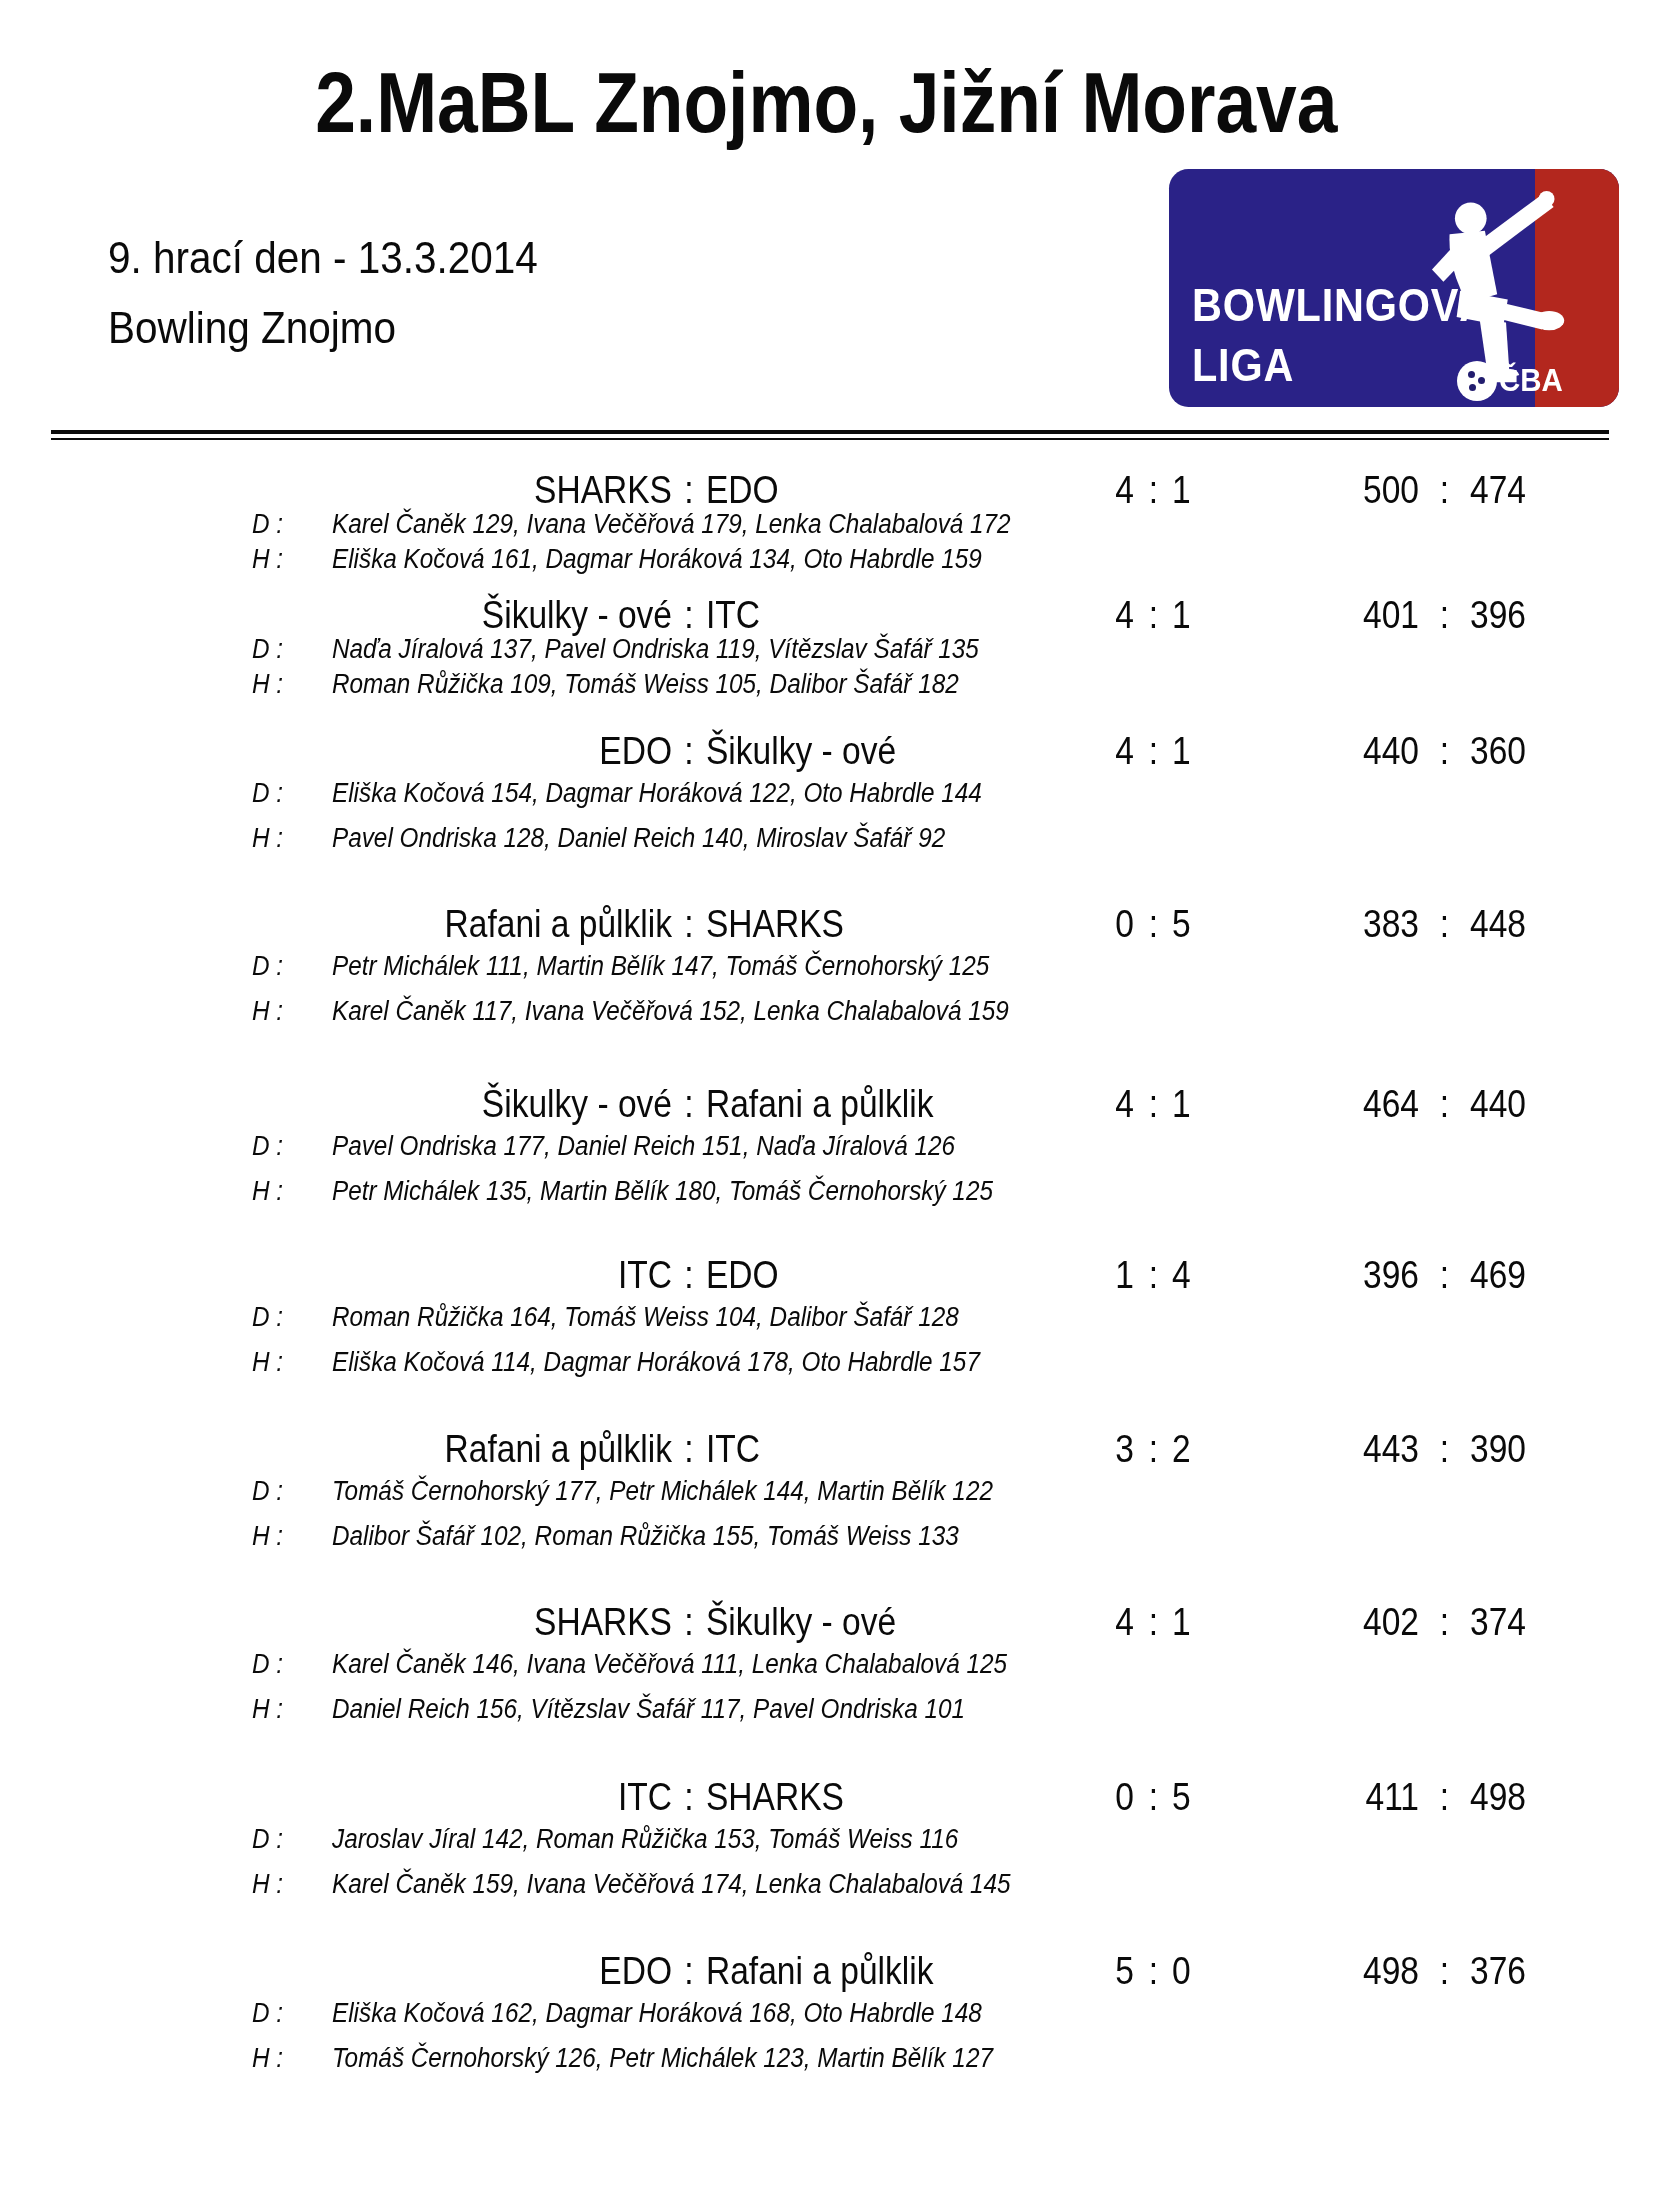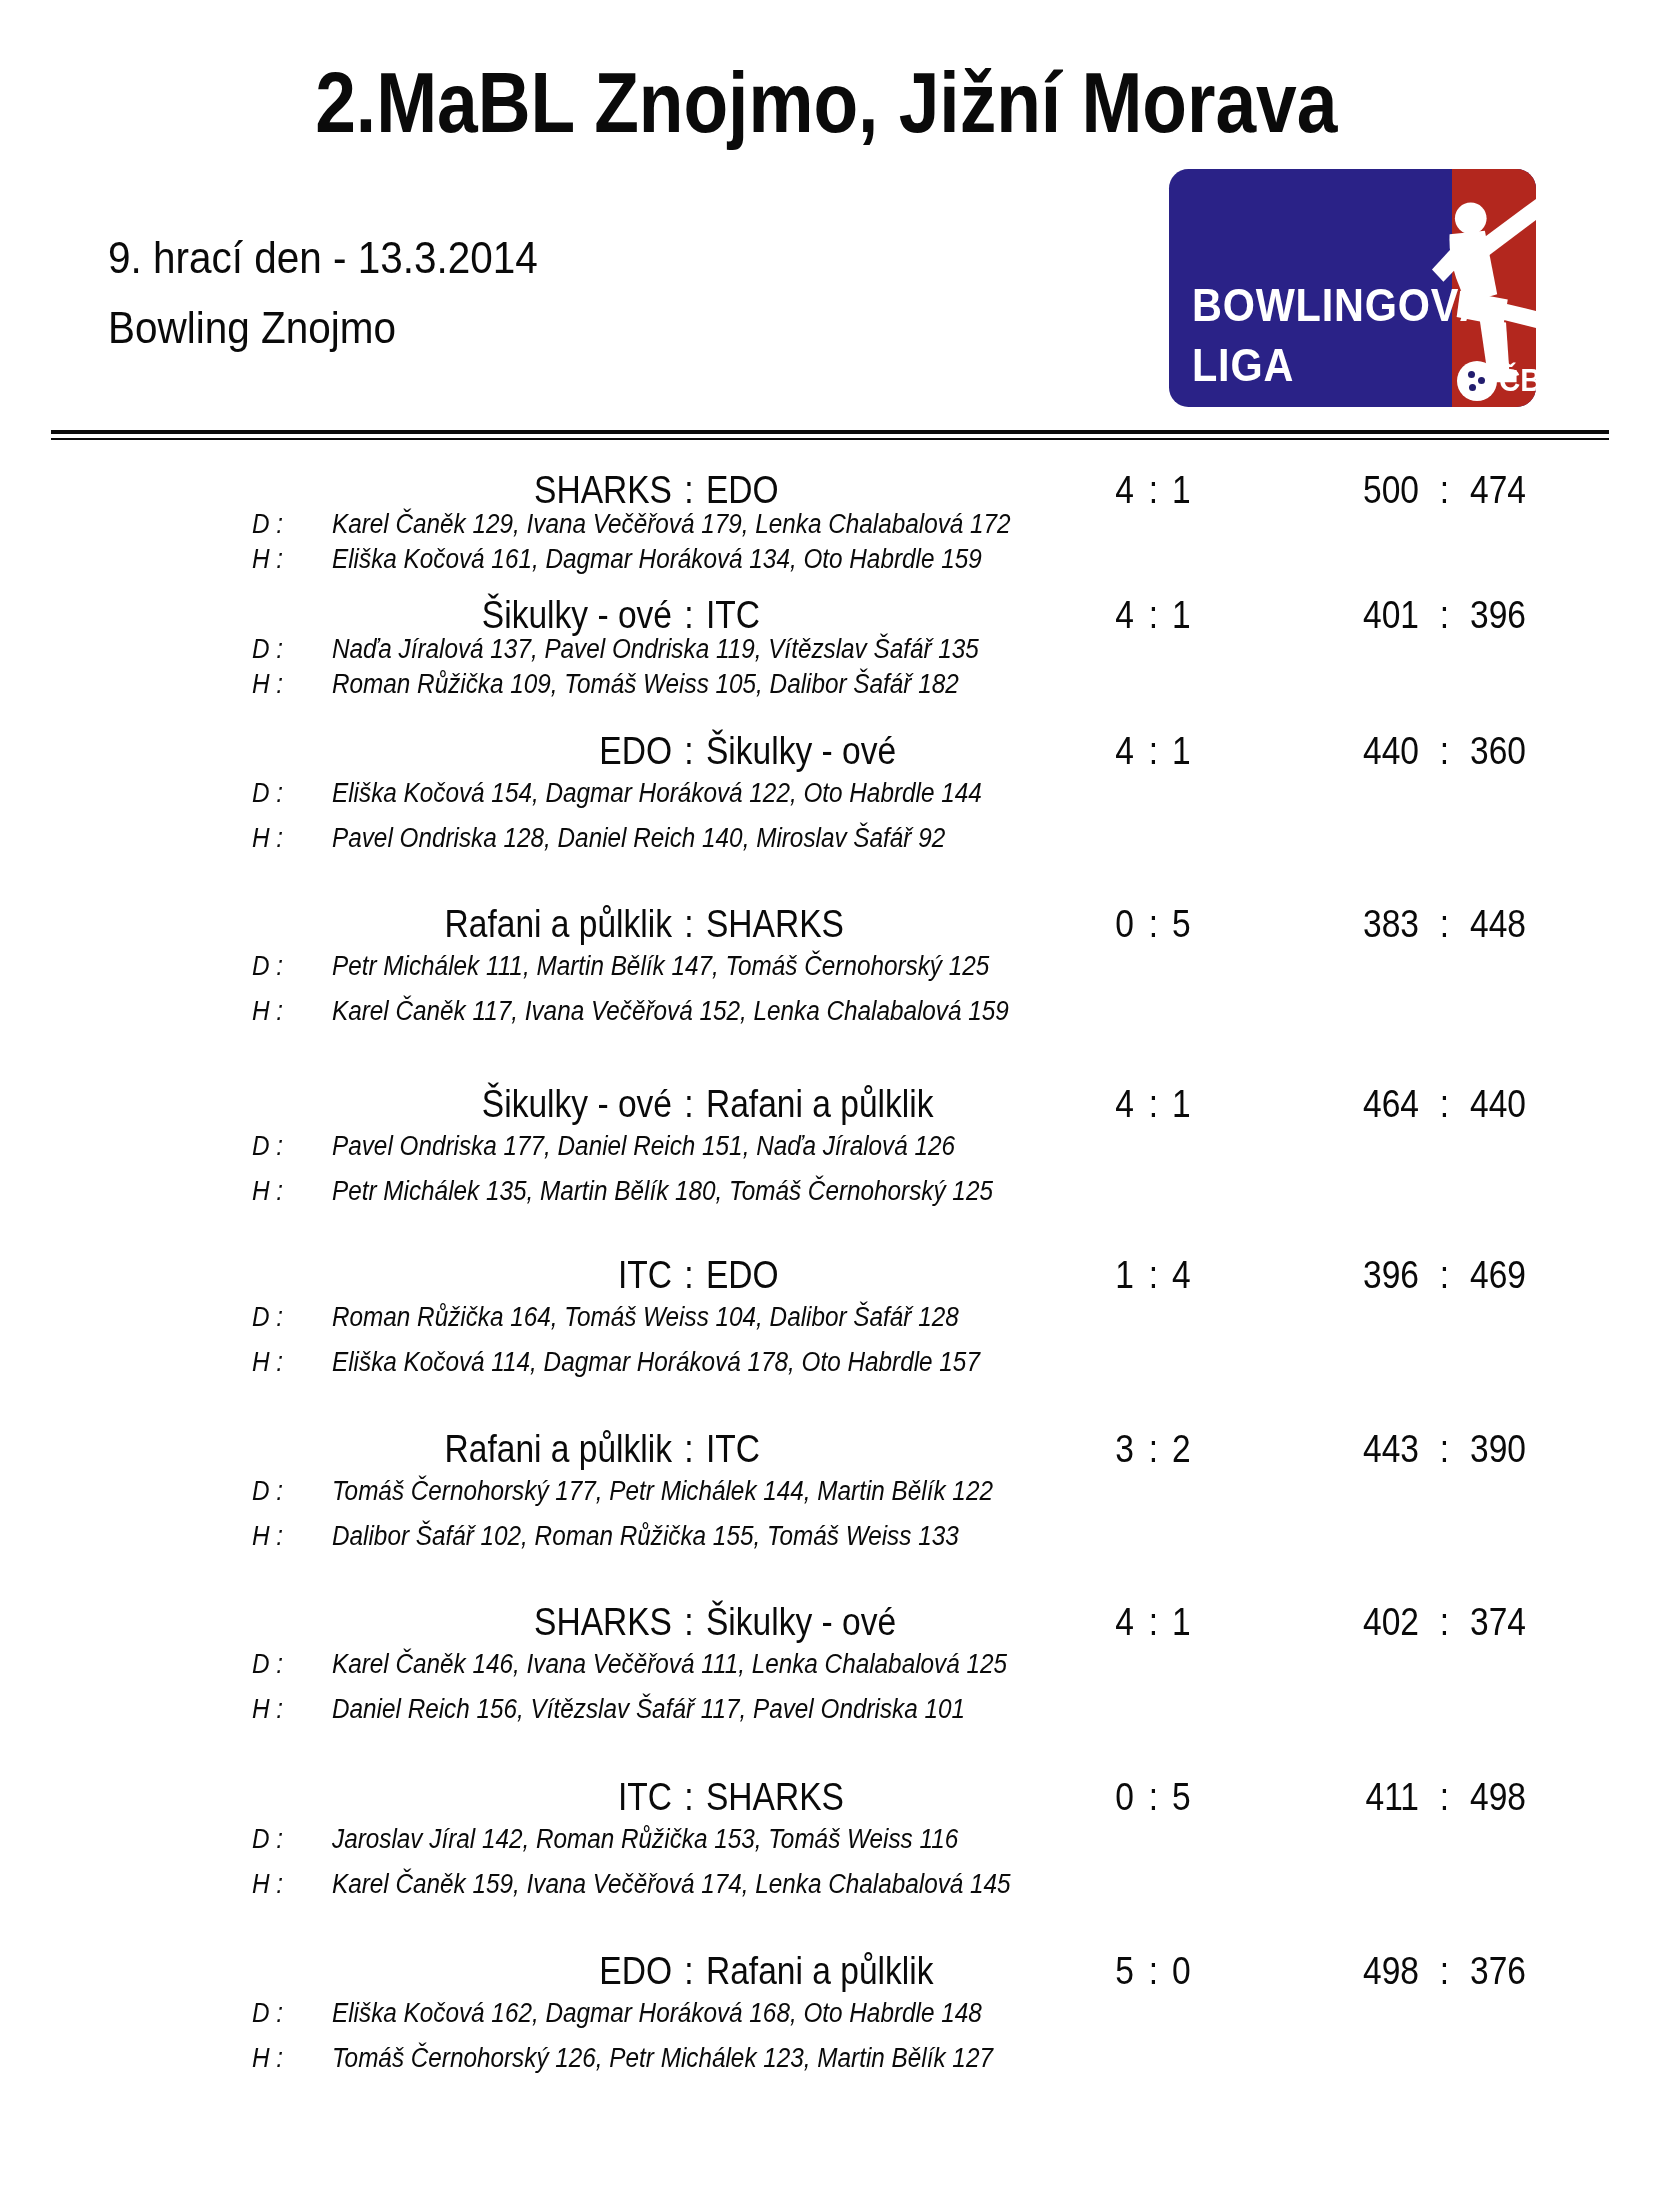--- a/index.html
+++ b/index.html
@@ -22,21 +22,21 @@
   .subtitle{
     position:absolute;left:108px;
     font-size:44px;line-height:1.0;white-space:nowrap;
   }
   .subtitle .cx{display:inline-block;transform:scaleX(0.92);transform-origin:0 50%;}
   .subtitle.day{top:236px;}
   .subtitle.venue{top:306px;}
 
   
   .logo{
-    position:absolute;left:1169px;top:169px;width:367px;height:238px;
+    position:absolute;left:1169px;top:169px;width:450px;height:238px;
     border-radius:19.4px;overflow:hidden;
     background:#2a2287;
   }
   .logo .red-stripe{
     position:absolute;top:0;right:0;width:84px;height:238px;
     background:#b3271e;
   }
   .logo .bowler{position:absolute;left:0;top:0;width:399px;height:238px;}
   .logo .line1{
     position:absolute;left:23px;top:113px;

